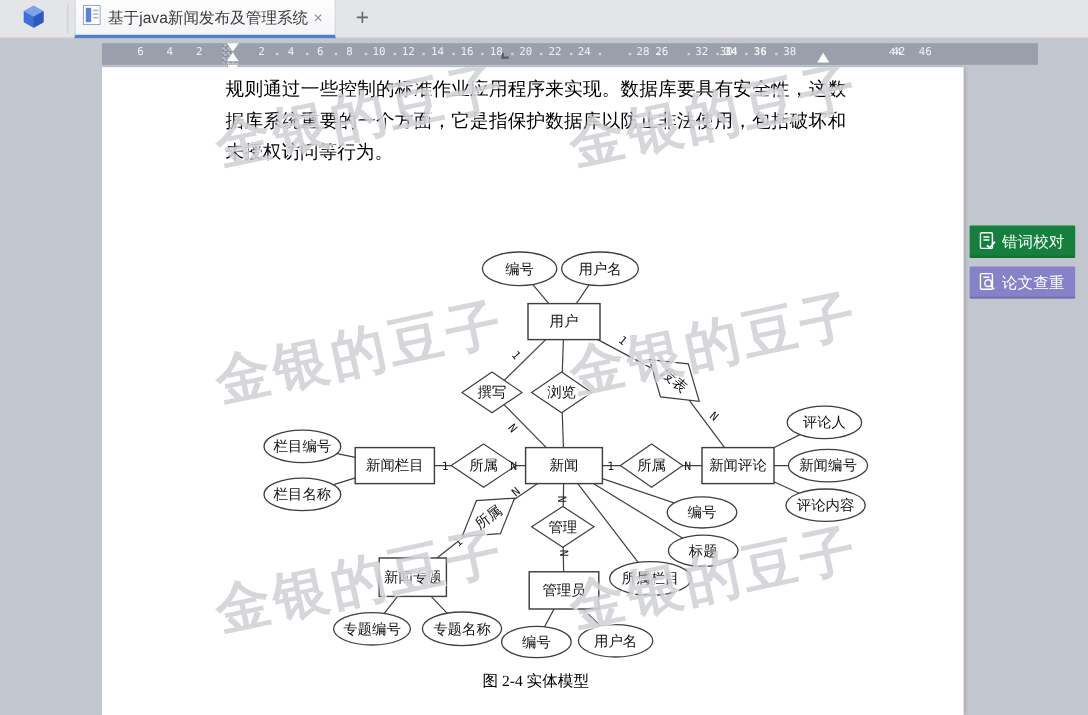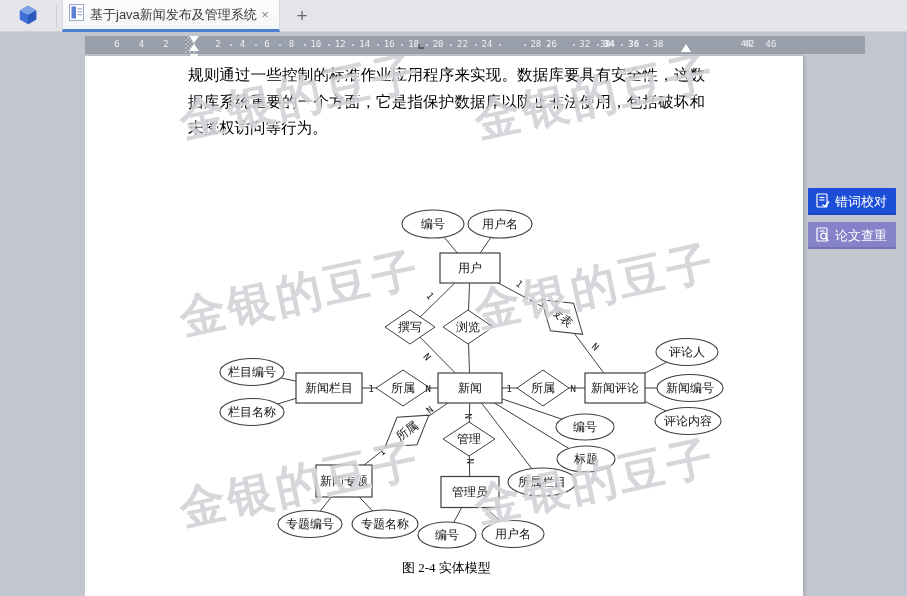--- a/index.html
+++ b/index.html
@@ -254,21 +254,21 @@
   <div id="wm-layer">
       <div class="wm" style="left: 215px; top: 41px;">金银的豆子</div>
       <div class="wm" style="left: 510px; top: 41px;">金银的豆子</div>
       <div class="wm" style="left: 215px; top: 238px;">金银的豆子</div>
       <div class="wm" style="left: 510px; top: 231px;">金银的豆子</div>
       <div class="wm" style="left: 215px; top: 429px;">金银的豆子</div>
       <div class="wm" style="left: 510px; top: 426px;">金银的豆子</div>
     </div>
 </div>
 
-<div class="side-btn" style="left: 808px; top: 188px; background: #1d4ed8;">
+<div class="side-btn" style="left: 808px; top: 188px; background: #15803d;">
   <span>
     <svg width="14" height="15" viewBox="0 0 14 15" fill="none" stroke="#fff" stroke-width="1.2">
       <rect x="1" y="1" width="10" height="13" rx="1"></rect>
       <line x1="3.5" y1="4.5" x2="8.5" y2="4.5"></line>
       <line x1="3.5" y1="7" x2="8.5" y2="7"></line>
       <path d="M6.5 11.5 L9 13.5 L13 8.5" stroke-width="1.5"></path>
     </svg>
   </span>
   <span>错词校对</span>
 </div>

